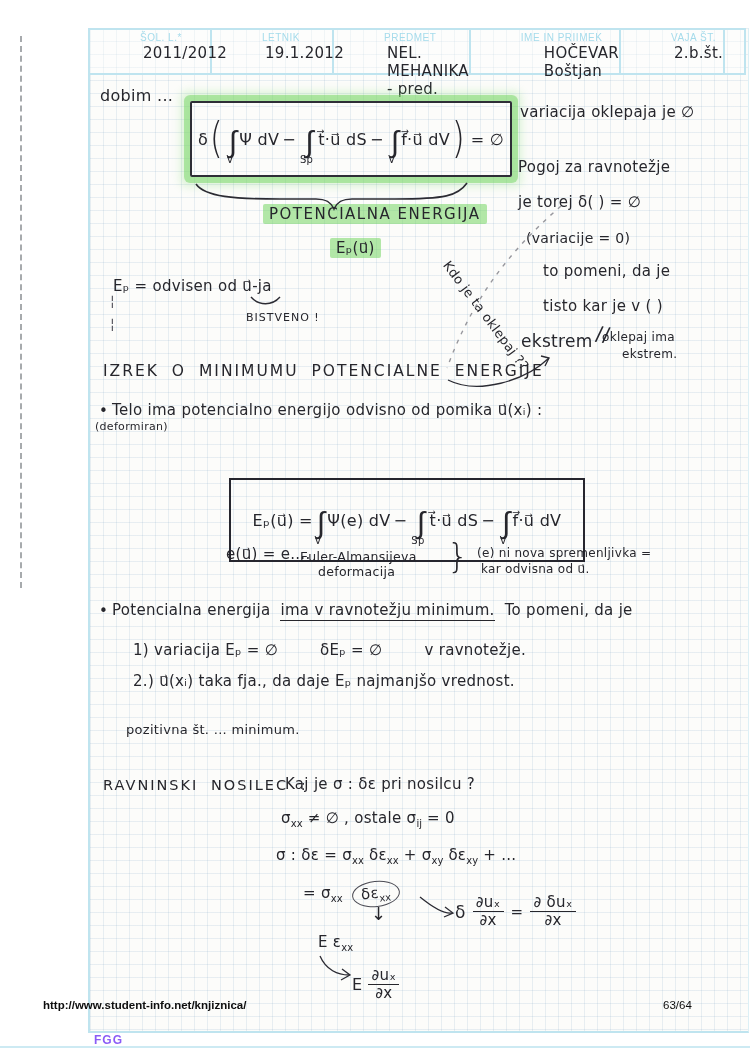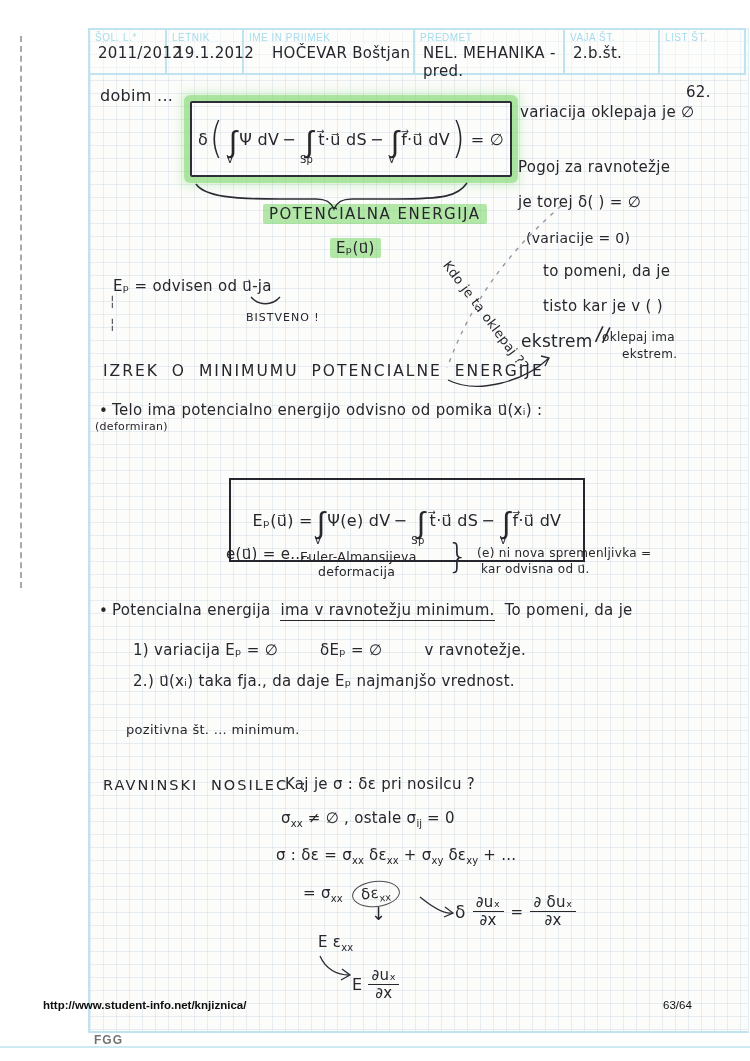--- a/index.html
+++ b/index.html
@@ -15,21 +15,21 @@
       linear-gradient(to right, rgba(125,165,195,.16) 1px, transparent 1px),
       linear-gradient(to bottom, rgba(125,165,195,.16) 1px, transparent 1px);
     background-size:13px 13px;
     border-left:2px solid #bfe4ef;border-bottom:2px solid #bfe4ef;border-right:1px solid #dcf0f6;
   }
   .edge-line{position:absolute;left:0;top:1046px;width:750px;height:2px;background:#cdeaf3;}
   .fold{position:absolute;left:20px;top:36px;height:552px;border-left:2px dashed #a7aaad;}
   
   .htable{position:absolute;left:88px;top:28px;width:658px;height:47px;display:flex;
     border:2px solid #bfe4ef;box-sizing:border-box;background:rgba(255,255,255,.4);}
-  .hcell{border-right:2px solid #bfe4ef;box-sizing:border-box;display:flex;flex-direction:column;}
+  .hcell{border-right:2px solid #bfe4ef;box-sizing:border-box;display:flex;flex-direction:column;margin-left:45px;}
   .hcell:last-child{border-right:none;gap:39px;}
   .hlabel{font-size:10px;color:#a5dbeb;padding:2px 0 0 5px;letter-spacing:.5px;}
   .hvalue{font-size:15px;padding:1px 0 0 8px;}
   
   .hl{background:rgba(116,214,98,.55);padding:1px 6px;border-radius:2px;}
   .hlbox{
     position:absolute;left:190px;top:101px;width:318px;height:72px;
     border:2.5px solid #2e2e36;border-radius:2px;
     box-shadow:0 0 0 6px rgba(116,214,98,.5), 0 0 9px 10px rgba(116,214,98,.22);
     display:flex;align-items:center;justify-content:center;
@@ -60,27 +60,27 @@
 
 <div class="htable print">
   <div class="hcell" style="width:77px">
     <span class="hlabel">ŠOL. L.*</span>
     <span class="hvalue hw">2011/2012</span>
   </div>
   <div class="hcell" style="width:77px">
     <span class="hlabel">LETNIK</span>
     <span class="hvalue hw">19.1.2012</span>
   </div>
+  <div class="hcell" style="width:150px">
+    <span class="hlabel">PREDMET</span>
+    <span class="hvalue hw">NEL. MEHANIKA - pred.</span>
+  </div>
   <div class="hcell" style="width:171px">
     <span class="hlabel">IME IN PRIIMEK</span>
     <span class="hvalue hw" style="padding-left:28px">HOČEVAR Boštjan</span>
-  </div>
-  <div class="hcell" style="width:150px">
-    <span class="hlabel">PREDMET</span>
-    <span class="hvalue hw">NEL. MEHANIKA - pred.</span>
   </div>
   <div class="hcell" style="width:95px">
     <span class="hlabel">VAJA ŠT.</span>
     <span class="hvalue hw">2.b.št.</span>
   </div>
   <div class="hcell" style="width:84px">
     <span class="hlabel">LIST ŠT.</span>
     <span class="hvalue hw" style="padding-left:26px">62.</span>
   </div>
 </div>
@@ -219,21 +219,21 @@
   </span>
   <span class="hw" style="font-size:15px">=</span>
   <span class="frac hw">
     <span class="num">∂ δuₓ</span>
     <span class="den">∂x</span>
   </span>
 </div>
 
 <div class="abs print" style="left:43px;top:999px;font-size:11.5px;font-weight:bold;color:#0d0d0d">http://www.student-info.net/knjiznica/</div>
 <div class="abs print" style="left:663px;top:999px;font-size:11.5px;font-weight:normal;color:#0d0d0d">63/64</div>
-<div class="abs print" style="left:94px;top:1033px;font-size:12px;font-weight:bold;color:#737373;letter-spacing:1px">FGG</div>
+<div class="abs print" style="left:94px;top:1033px;font-size:12px;font-weight:bold;color:#8b5cf6;letter-spacing:1px">FGG</div>
 
 <svg class="overlay">
 
   <path d="M196,184 C205,197 235,199 280,199 L316,199 C326,199 331,202 334,209 C337,202 342,199 352,199 L395,199 C445,199 458,196 467,183" fill="none" stroke="#2b2b33" stroke-width="1.6"></path>
 
   <path d="M251,297 C259,306 272,306 280,297" fill="none" stroke="#2b2b33" stroke-width="1.4"></path>
 
   <path d="M561,206 C508,252 472,300 447,368" fill="none" stroke="#97979d" stroke-width="1.4" stroke-dasharray="4 6"></path>
 
   <path d="M448,380 C478,395 525,381 549,358" fill="none" stroke="#2b2b33" stroke-width="1.3"></path>

